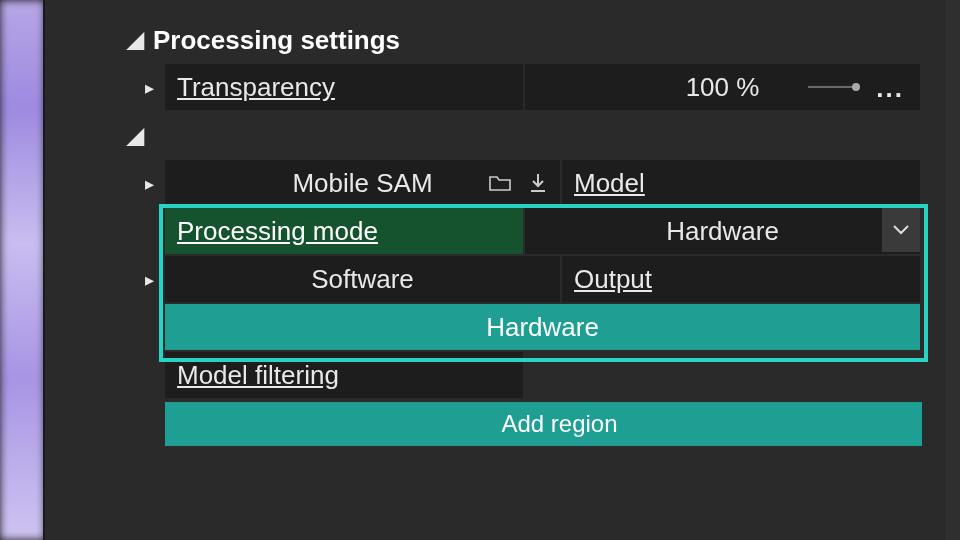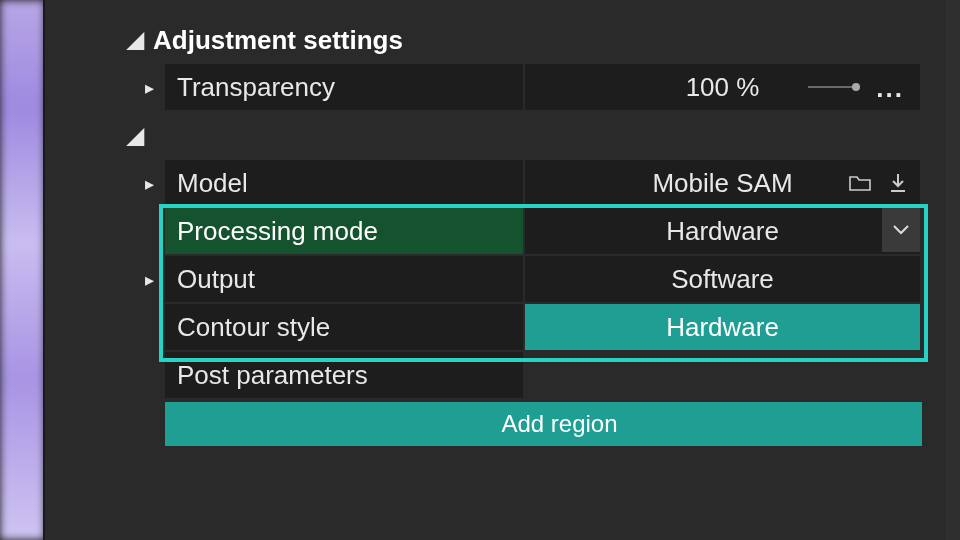--- a/index.html
+++ b/index.html
@@ -56,21 +56,21 @@
     font-size: 18px;
   }
   .cell {
     display: flex;
     align-items: center;
     padding: 0 12px;
     background: #1d1d1d;
     border-right: 2px solid #2a2a2a;
     border-bottom: 2px solid #2a2a2a;
   }
-  .cell-label { width: 360px; }
+  .cell-label { width: 360px; text-decoration: underline; }
   .cell-value { flex: 1; position: relative; justify-content: center; }
   .slider-track {
     position: absolute;
     right: 62px; top: 50%;
     width: 50px; height: 2px;
     background: #6a6a6a;
     transform: translateY(-50%);
   }
   .slider-thumb {
     position: absolute;
@@ -145,91 +145,90 @@
 
 <div class="bg-blur"></div>
 <div class="scroll-gutter"></div>
 
 <div class="panel-outer">
   <div class="scrollbar"></div>
   <div class="panel-inner">
 
     <div class="section-header" style="margin-top:16px;">
       <span class="arrow">◢</span>
-      <span>Adjustment settings</span>
+      <span>Processing settings</span>
     </div>
     <div class="row">
       <div class="row-arrow">▸</div>
       <div class="cell cell-label">Transparency</div>
       <div class="cell cell-value">
         <span>100 %</span>
         <span class="slider-track"></span>
         <span class="slider-thumb"></span>
         <span class="dots">...</span>
       </div>
     </div>
 
     <div class="section-header">
       <span class="arrow">◢</span>
     </div>
 
     <div class="row">
       <div class="row-arrow">▸</div>
-      <div class="cell cell-label">Model</div>
       <div class="cell cell-value">
         <span>Mobile SAM</span>
         <span class="icon-slot icon-folder">
           <svg width="22" height="18" viewBox="0 0 22 18">
               <path d="M1 3h7l2 3h11v10H1z" fill="none" stroke="#ccc" stroke-width="1.6"></path>
             </svg>
         </span>
         <span class="icon-slot icon-download">
           <svg width="20" height="22" viewBox="0 0 20 22">
               <path d="M10 2v11M5 9l5 5 5-5M3 19h14" fill="none" stroke="#ccc" stroke-width="2"></path>
             </svg>
         </span>
       </div>
+      <div class="cell cell-label">Model</div>
     </div>
 
     <div style="position:relative;">
       <div class="row">
         <div class="row-arrow"></div>
         <div class="cell cell-label hl-label">Processing mode</div>
         <div class="cell cell-value">
           <span>Hardware</span>
           <span class="dropdown-caret">
             <svg width="16" height="10" viewBox="0 0 16 10">
                 <path d="M1 1l7 7 7-7" fill="none" stroke="#ddd" stroke-width="2"></path>
               </svg>
           </span>
         </div>
       </div>
 
       <div class="row">
         <div class="row-arrow">▸</div>
-        <div class="cell cell-label">Output</div>
         <div class="cell cell-value">
           <span>Software</span>
         </div>
+        <div class="cell cell-label">Output</div>
       </div>
 
       <div class="row">
         <div class="row-arrow"></div>
-        <div class="cell cell-label">Contour style</div>
         <div class="cell cell-value hl-option">
           <span>Hardware</span>
         </div>
       </div>
 
       <div class="highlight-box" style="left:32px; top:-4px; right:-6px; height:158px;"></div>
     </div>
 
     <div class="row">
       <div class="row-arrow"></div>
-      <div class="cell cell-label">Post parameters</div>
+      <div class="cell cell-label">Model filtering</div>
     </div>
 
     <div class="add-region">
       <span>Add region</span>
     </div>
 
   </div>
 </div>
 
 </body></html>

